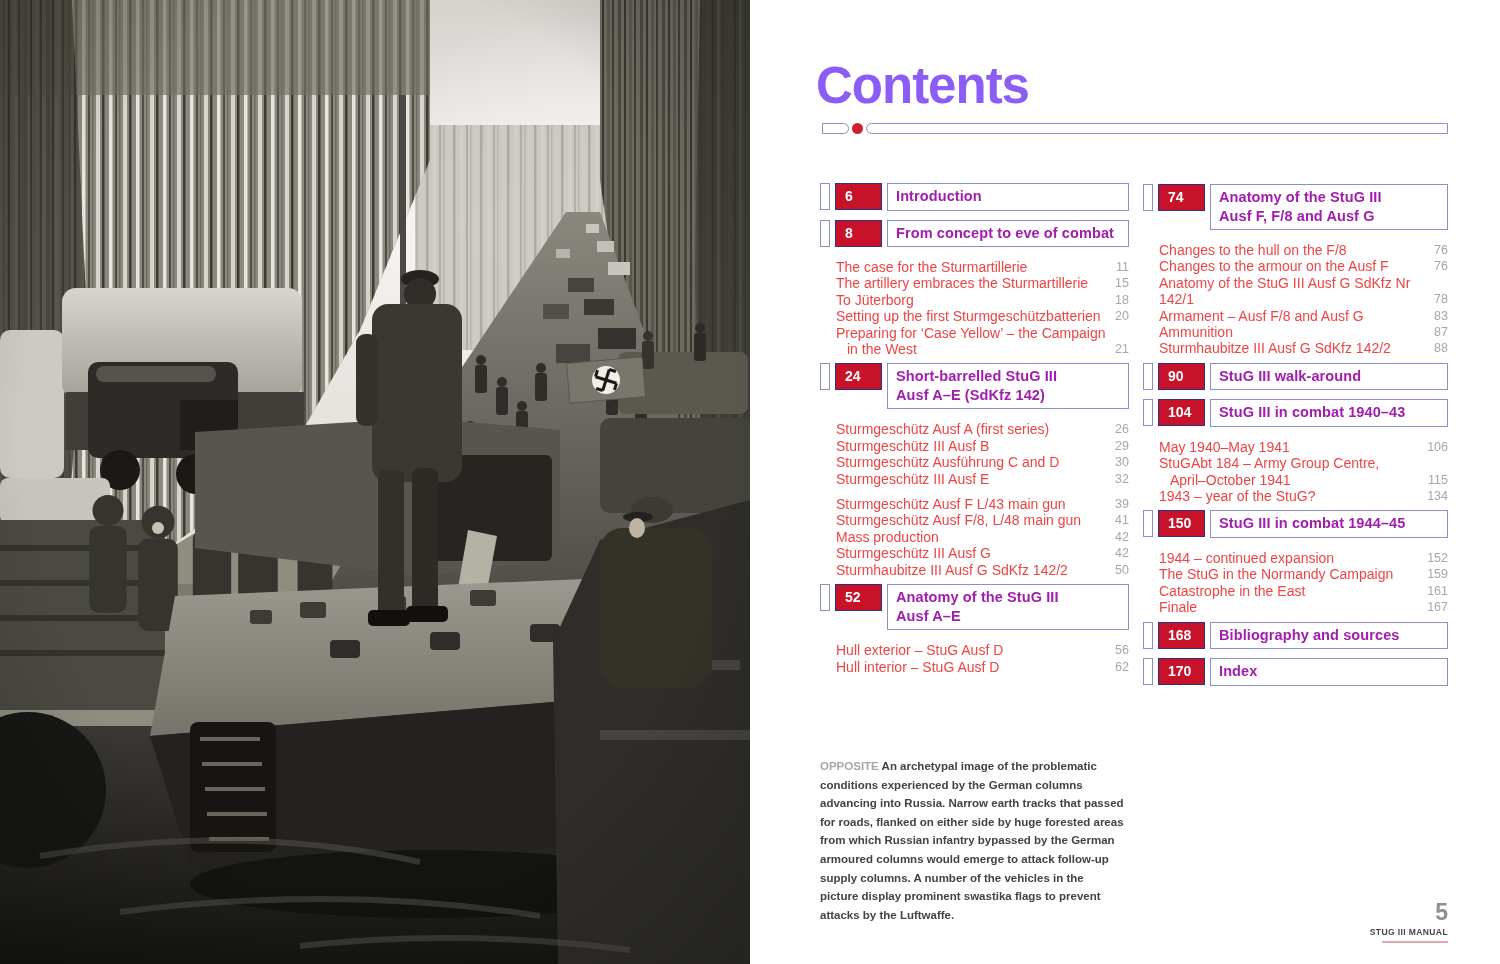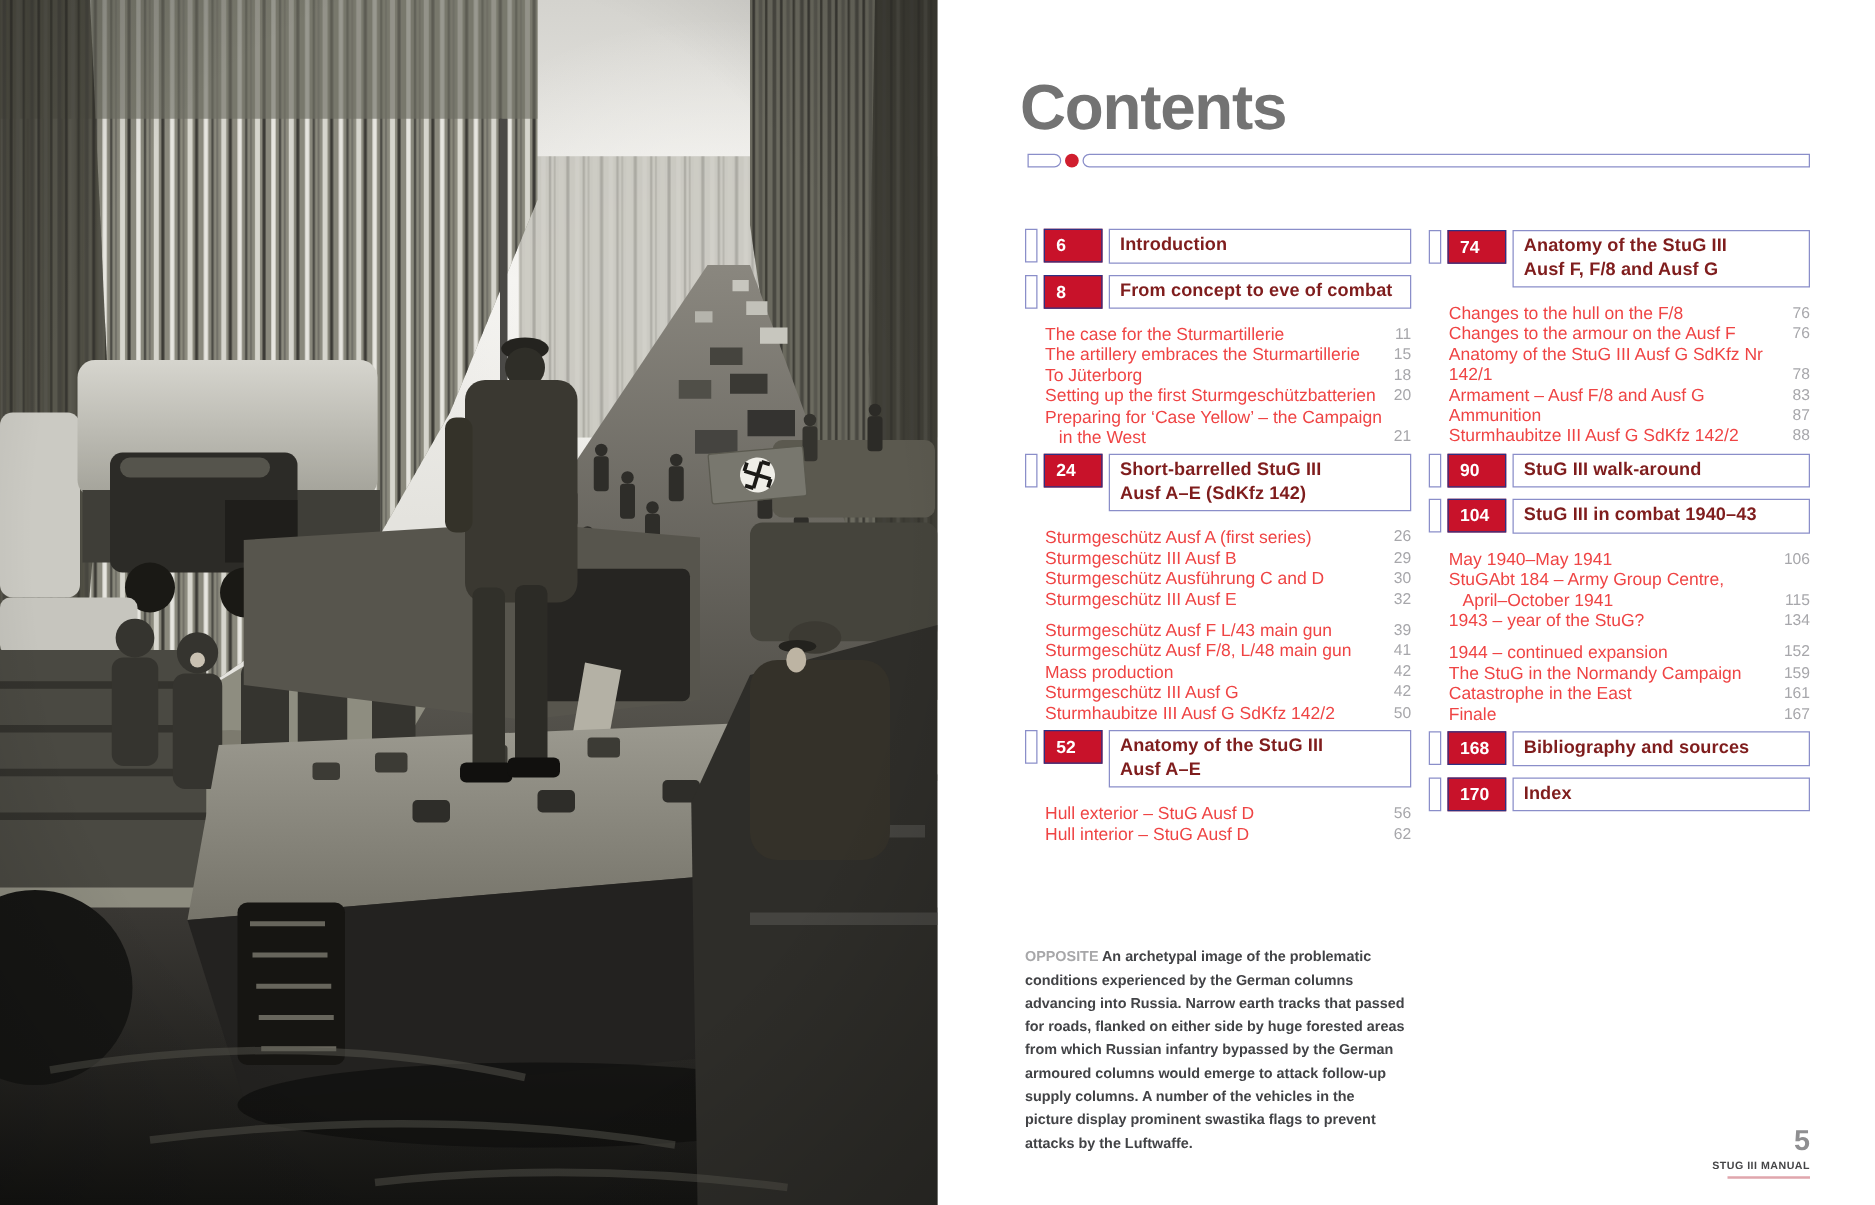--- a/index.html
+++ b/index.html
@@ -4,40 +4,40 @@
 <style>
   html,body{margin:0;padding:0;background:#ffffff;}
   #page{position:relative;width:1500px;height:964px;background:#ffffff;overflow:hidden;
         font-family:"Liberation Sans", sans-serif;}
 
   
   #photo{position:absolute;left:0;top:0;width:750px;height:964px;display:block;}
 
   
   #contents-title{position:absolute;left:816px;top:60px;font-size:51px;font-weight:bold;
-                  color:#737373;letter-spacing:-1px;line-height:1;}
+                  color:#8b5cf6;letter-spacing:-1px;line-height:1;}
   #contents-rule{position:absolute;left:822px;top:123px;width:626px;height:11px;
                  display:flex;align-items:center;}
   .rseg1{width:27px;height:11px;border:1.5px solid #8a8ec9;border-radius:0 6px 6px 0;
          box-sizing:border-box;background:#fff;flex:none;}
   .rdot{width:11px;height:11px;border-radius:50%;background:#d01e2e;margin:0 3px;flex:none;}
   .rseg2{flex:1;height:11px;border:1.5px solid #8a8ec9;border-radius:6px 0 0 6px;
          box-sizing:border-box;background:#fff;}
 
   
   #col-left{position:absolute;left:820px;top:183px;width:309px;}
   #col-right{position:absolute;left:1143px;top:184px;width:305px;}
   .sec{display:flex;align-items:flex-start;margin:0 0 9px 0;}
   .tick{width:10px;height:27px;border:1.5px solid #8a8ec9;background:#fff;margin-right:5px;
         box-sizing:border-box;flex:none;}
   .chnum{width:47px;height:27px;box-sizing:border-box;background:#c8122a;border:1px solid #2e3083;
          color:#ffffff;font-size:14px;font-weight:bold;line-height:25px;padding-left:9px;
          margin-right:5px;flex:none;}
   .chbox{flex:1;border:1.5px solid #8a8ec9;box-sizing:border-box;padding:3px 8px 4px;min-height:27px;}
-  .chbox .t{display:block;font-size:14.5px;font-weight:bold;color:#7f1d1d;line-height:18.5px;
+  .chbox .t{display:block;font-size:14.5px;font-weight:bold;color:#a21caf;line-height:18.5px;
             letter-spacing:.1px;white-space:nowrap;}
   .items{padding:3px 0 6px 16px;}
   .it{display:flex;align-items:flex-end;}
   .it .lbl{flex:1;font-size:14px;color:#ef4444;line-height:16.4px;}
   .lbl span{display:block;}
   .lbl .l2{padding-left:11px;}
   .it .pg{font-size:12.5px;color:#a7a7ab;line-height:16.4px;padding-left:6px;}
 
   
   #caption{position:absolute;left:820px;top:757px;width:305px;font-size:11.5px;line-height:18.6px;
@@ -528,20 +528,28 @@
       </div>
       <div class="it">
         <span class="lbl">
             <span class="l1">1943 – year of the StuG?</span>
             <span class="l2"></span>
           </span>
         <span class="pg">134</span>
       </div>
     </div>
 
+    <div class="sec">
+      <span class="tick"></span>
+      <span class="chnum">150</span>
+      <span class="chbox">
+        <span class="t">StuG III in combat 1944–45</span>
+        <span class="t"></span>
+      </span>
+    </div>
     <div class="items">
       <div class="it">
         <span class="lbl">
             <span class="l1">1944 – continued expansion</span>
             <span class="l2"></span>
           </span>
         <span class="pg">152</span>
       </div>
       <div class="it">
         <span class="lbl">

